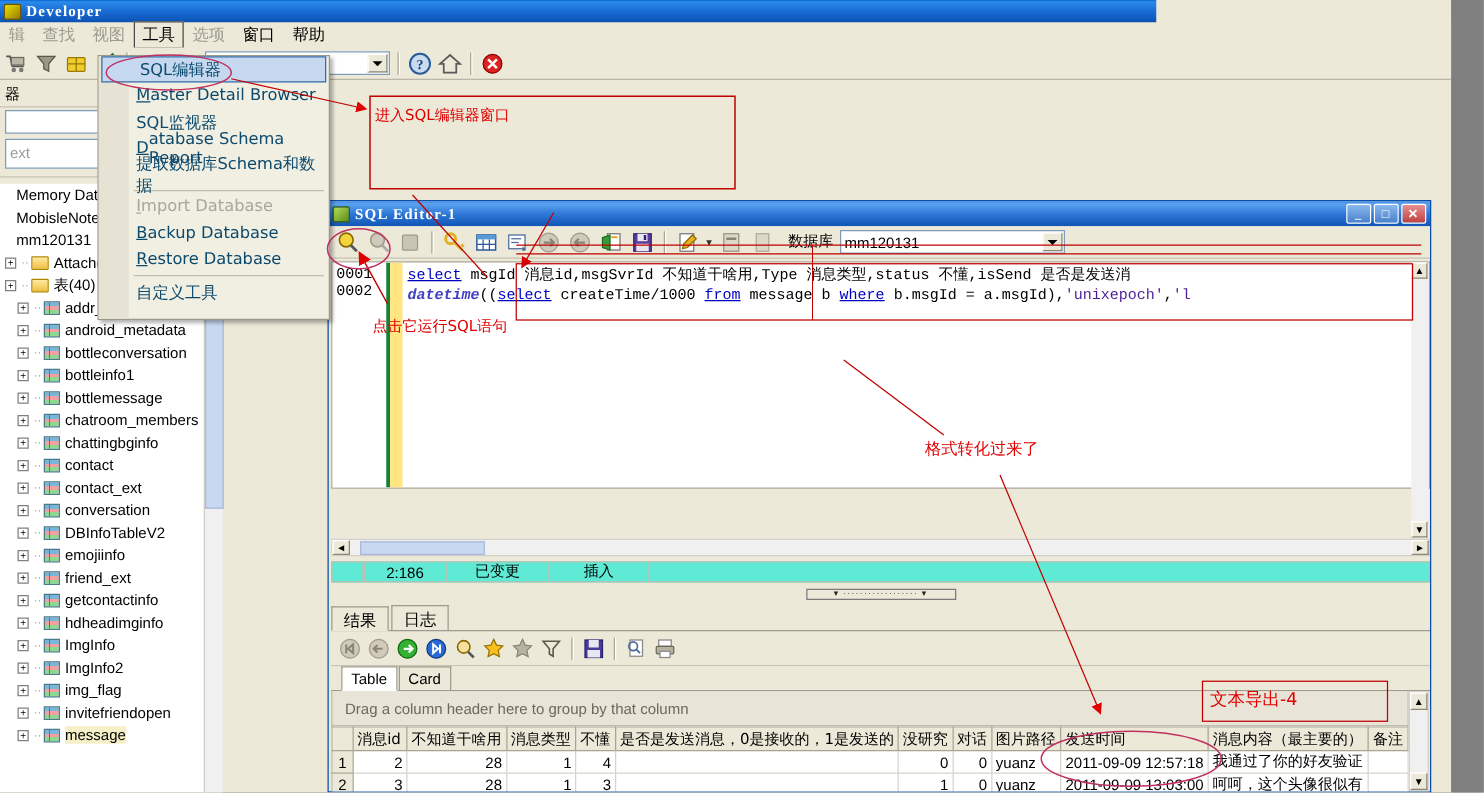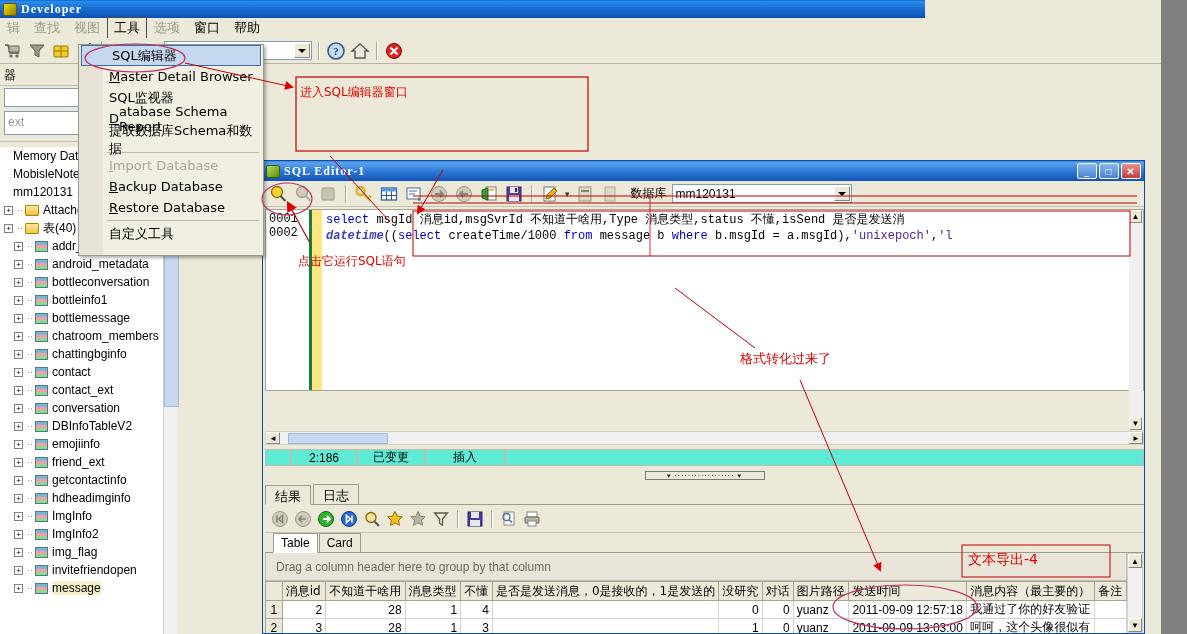--- a/index.html
+++ b/index.html
@@ -158,21 +158,21 @@
     font-family:"Liberation Mono", monospace; font-size:12px;
     padding-top:2px; color:#000; text-align:left; padding-left:3px;
   }
   #gutter2 {
     width:10px; background:#ffe680;
   }
   #code {
     flex:1; font-family:"Liberation Mono", monospace; font-size:12px;
     padding:2px 0 0 4px; white-space:nowrap; overflow:hidden; line-height:16px;
   }
-  .kw { color:#0000c0; }
+  .kw { color:#0000c0;text-decoration:underline; }
   .kw-i { color:#4040c0; font-style:italic; font-weight:bold; }
   .str { color:#4c1d95; }
 
   #ed-hscroll {
     position:absolute; left:2px; top:270px; width:879px; height:14px;
     background:#f0f0f0; border:1px solid #d4d0c8; display:flex; align-items:center;
   }
   #ed-hthumb { position:absolute; left:22px; top:1px; width:100px; height:11px; background:#c8d8f0; border:1px solid #a8b8d8;}
   .harrow { width:14px; height:12px; background:#ece9d8; border:1px solid #fff; border-right-color:#8a8778; border-bottom-color:#8a8778; display:flex;align-items:center;justify-content:center; font-size:8px;}
   #ed-vscroll { position:absolute; left:866px; top:49px; width:14px; height:220px; background:#f0f0f0;}
@@ -251,21 +251,21 @@
   #ctx-menu {
     position:absolute; left:78px; top:44px; width:186px; height:212px;
     background:#f1efe2; border:1px solid #9a9a8a;
     box-shadow:2px 2px 3px rgba(0,0,0,.3); z-index: 60;
   }
   #ctx-menu .strip {
     position:absolute; left:0; top:0; width:24px; height:210px; background:#e6e3d4;
   }
   .cmi {
     height:21px; display:flex; align-items:center; padding-left:30px;
-    font-size:13px; color:#000000; position:relative; z-index:2;
+    font-size:13px; color:#0c4a6e; position:relative; z-index:2;
     font-family:"DejaVu Sans", sans-serif;
   }
   .cmi.sel { background:#c5d8f0; border:1px solid #3b6ea5; margin:0 2px; height:21px;}
   .cmi.dis { color:#a7a7a0; }
   .cmsep { height:1px; background:#c0bdb0; margin:2px 4px 2px 28px;}
   .u { text-decoration: underline; }
 
   
   .ann {
     position:absolute; color:#e00000; font-size:12px; z-index:80;
@@ -636,21 +636,21 @@
       <div class="harrow">◄</div>
       <div id="ed-hthumb"></div>
       <div style="margin-left:auto;">
           <div class="harrow">►</div>
         </div>
     </div>
 
     <div id="status-row">
       <div class="scell" style="width:26px;"></div>
       <div class="scell" style="width:66px;">2:186</div>
-      <div class="scell" style="width:68px;">已变更</div>
+      <div class="scell" style="width:82px;">已变更</div>
       <div class="scell" style="width:80px;">插入</div>
       <div class="scell" style="flex:1;"></div>
     </div>
 
     <div id="splitter">
       <div class="grip">▾ ·················· ▾</div>
     </div>
 
     <div id="res-tabs">
       <div class="rtab sel">结果</div>

